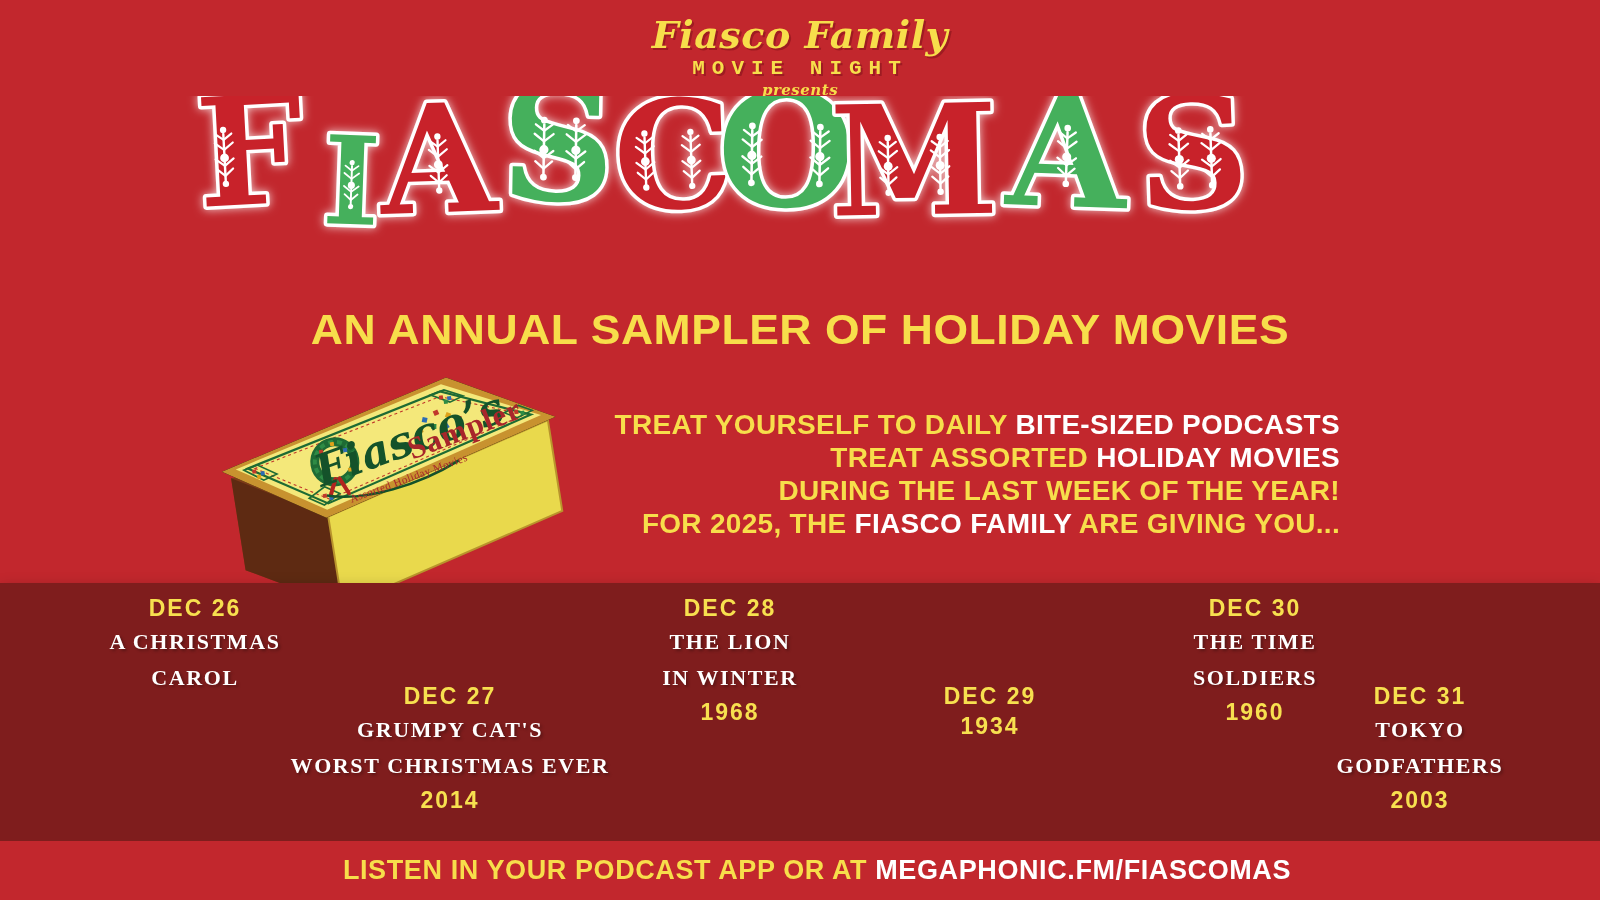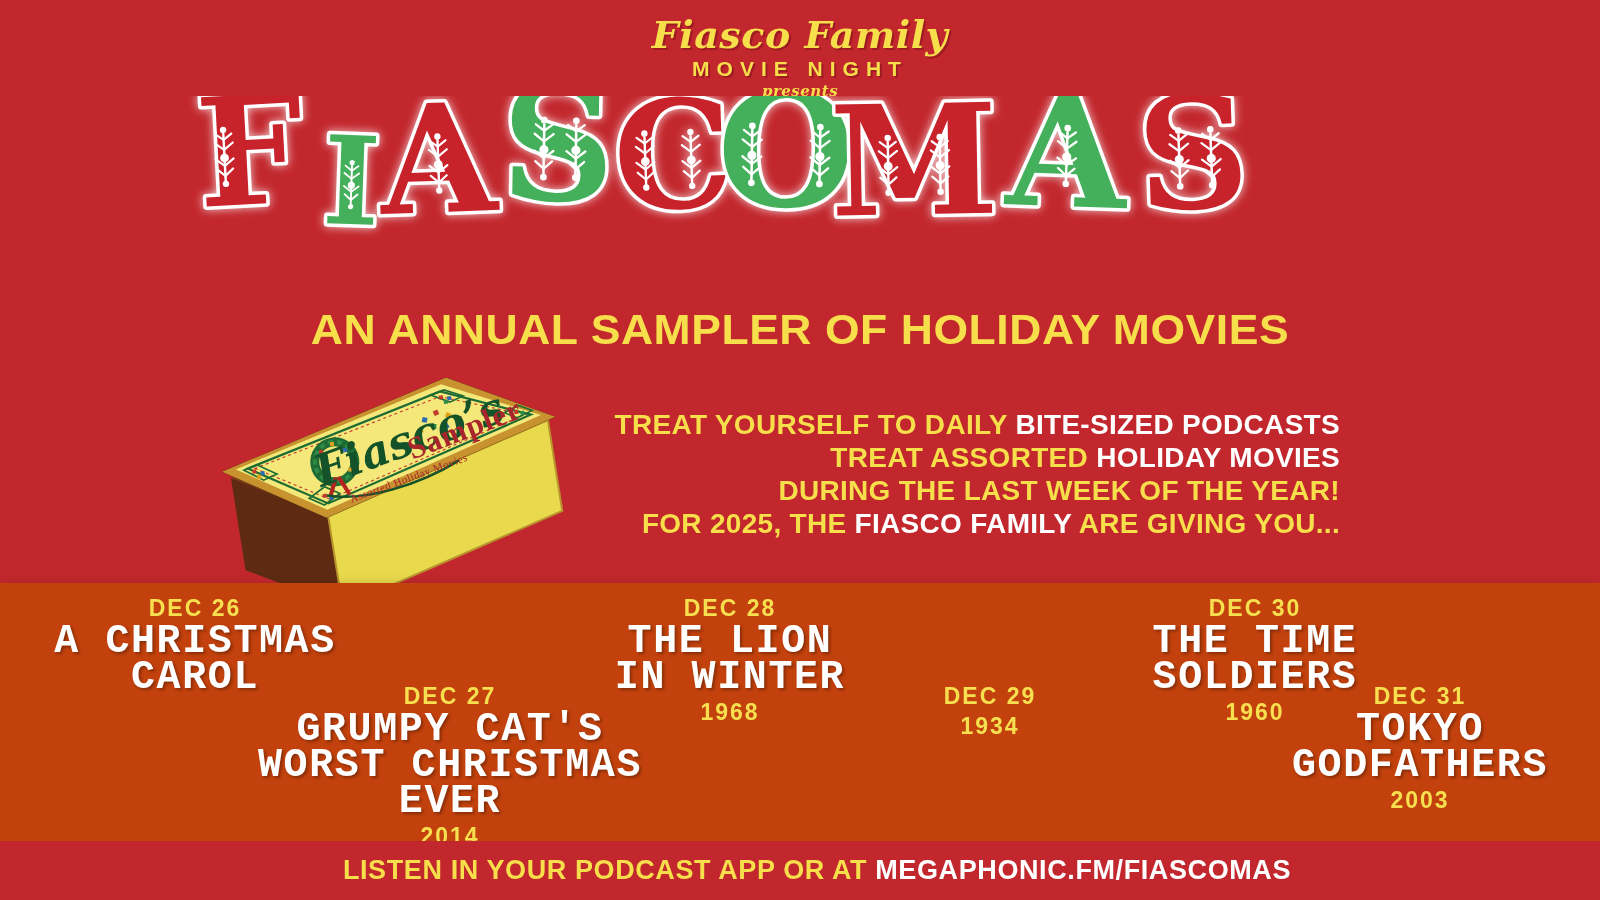--- a/index.html
+++ b/index.html
@@ -24,21 +24,21 @@
     font-family: "DejaVu Serif", serif;
     font-style: italic;
     font-weight: bold;
     font-size: 38px;
     color: #F7DE4B;
     letter-spacing: 0.5px;
     line-height: 1.02;
     text-shadow: 2px 2px 0 #9E1B22;
   }
   .brand-sub {
-    font-family: Liberation Sans, sans-serif;
+    font-family: Liberation Mono, monospace;
     font-weight: bold;
     font-size: 21px;
     color: #F7DE4B;
     letter-spacing: 7px;
     margin-top: 2px;
     text-shadow: 2px 2px 0 #9E1B22;
   }
   .brand-presents {
     font-family: "DejaVu Serif", serif;
     font-style: italic;
@@ -86,39 +86,39 @@
   .box-art {
     position: absolute;
     left: 205px; top: 360px;
     width: 390px; height: 260px;
   }
 
   
   .band {
     position: absolute; left: 0; top: 583px;
     width: 1600px; height: 258px;
-    background: #c2410c;
+    background: #7f1d1d;
     box-shadow: 0 6px 14px rgba(0,0,0,0.35);
   }
   .slot {
     position: absolute;
     text-align: center;
   }
   .slot .date {
     font-family: "Liberation Sans", sans-serif;
     font-weight: bold;
     font-size: 23px;
     letter-spacing: 2px;
     color: #F7E04F;
     margin-bottom: 2px;
   }
   .slot .movie {
-    font-family: Liberation Mono, monospace;
-    font-weight: bold;
-    font-size: 40px;
+    font-family: Liberation Serif, serif;
+    font-weight: bold;
+    font-size: 22px;
     line-height: 36px;
     letter-spacing: 1.6px;
     color: #FFFFFF;
     text-shadow: 2px 2px 3px rgba(0,0,0,0.30);
     white-space: pre-line;
   }
   .slot .year {
     font-family: "Liberation Sans", sans-serif;
     font-weight: bold;
     font-size: 23px;

